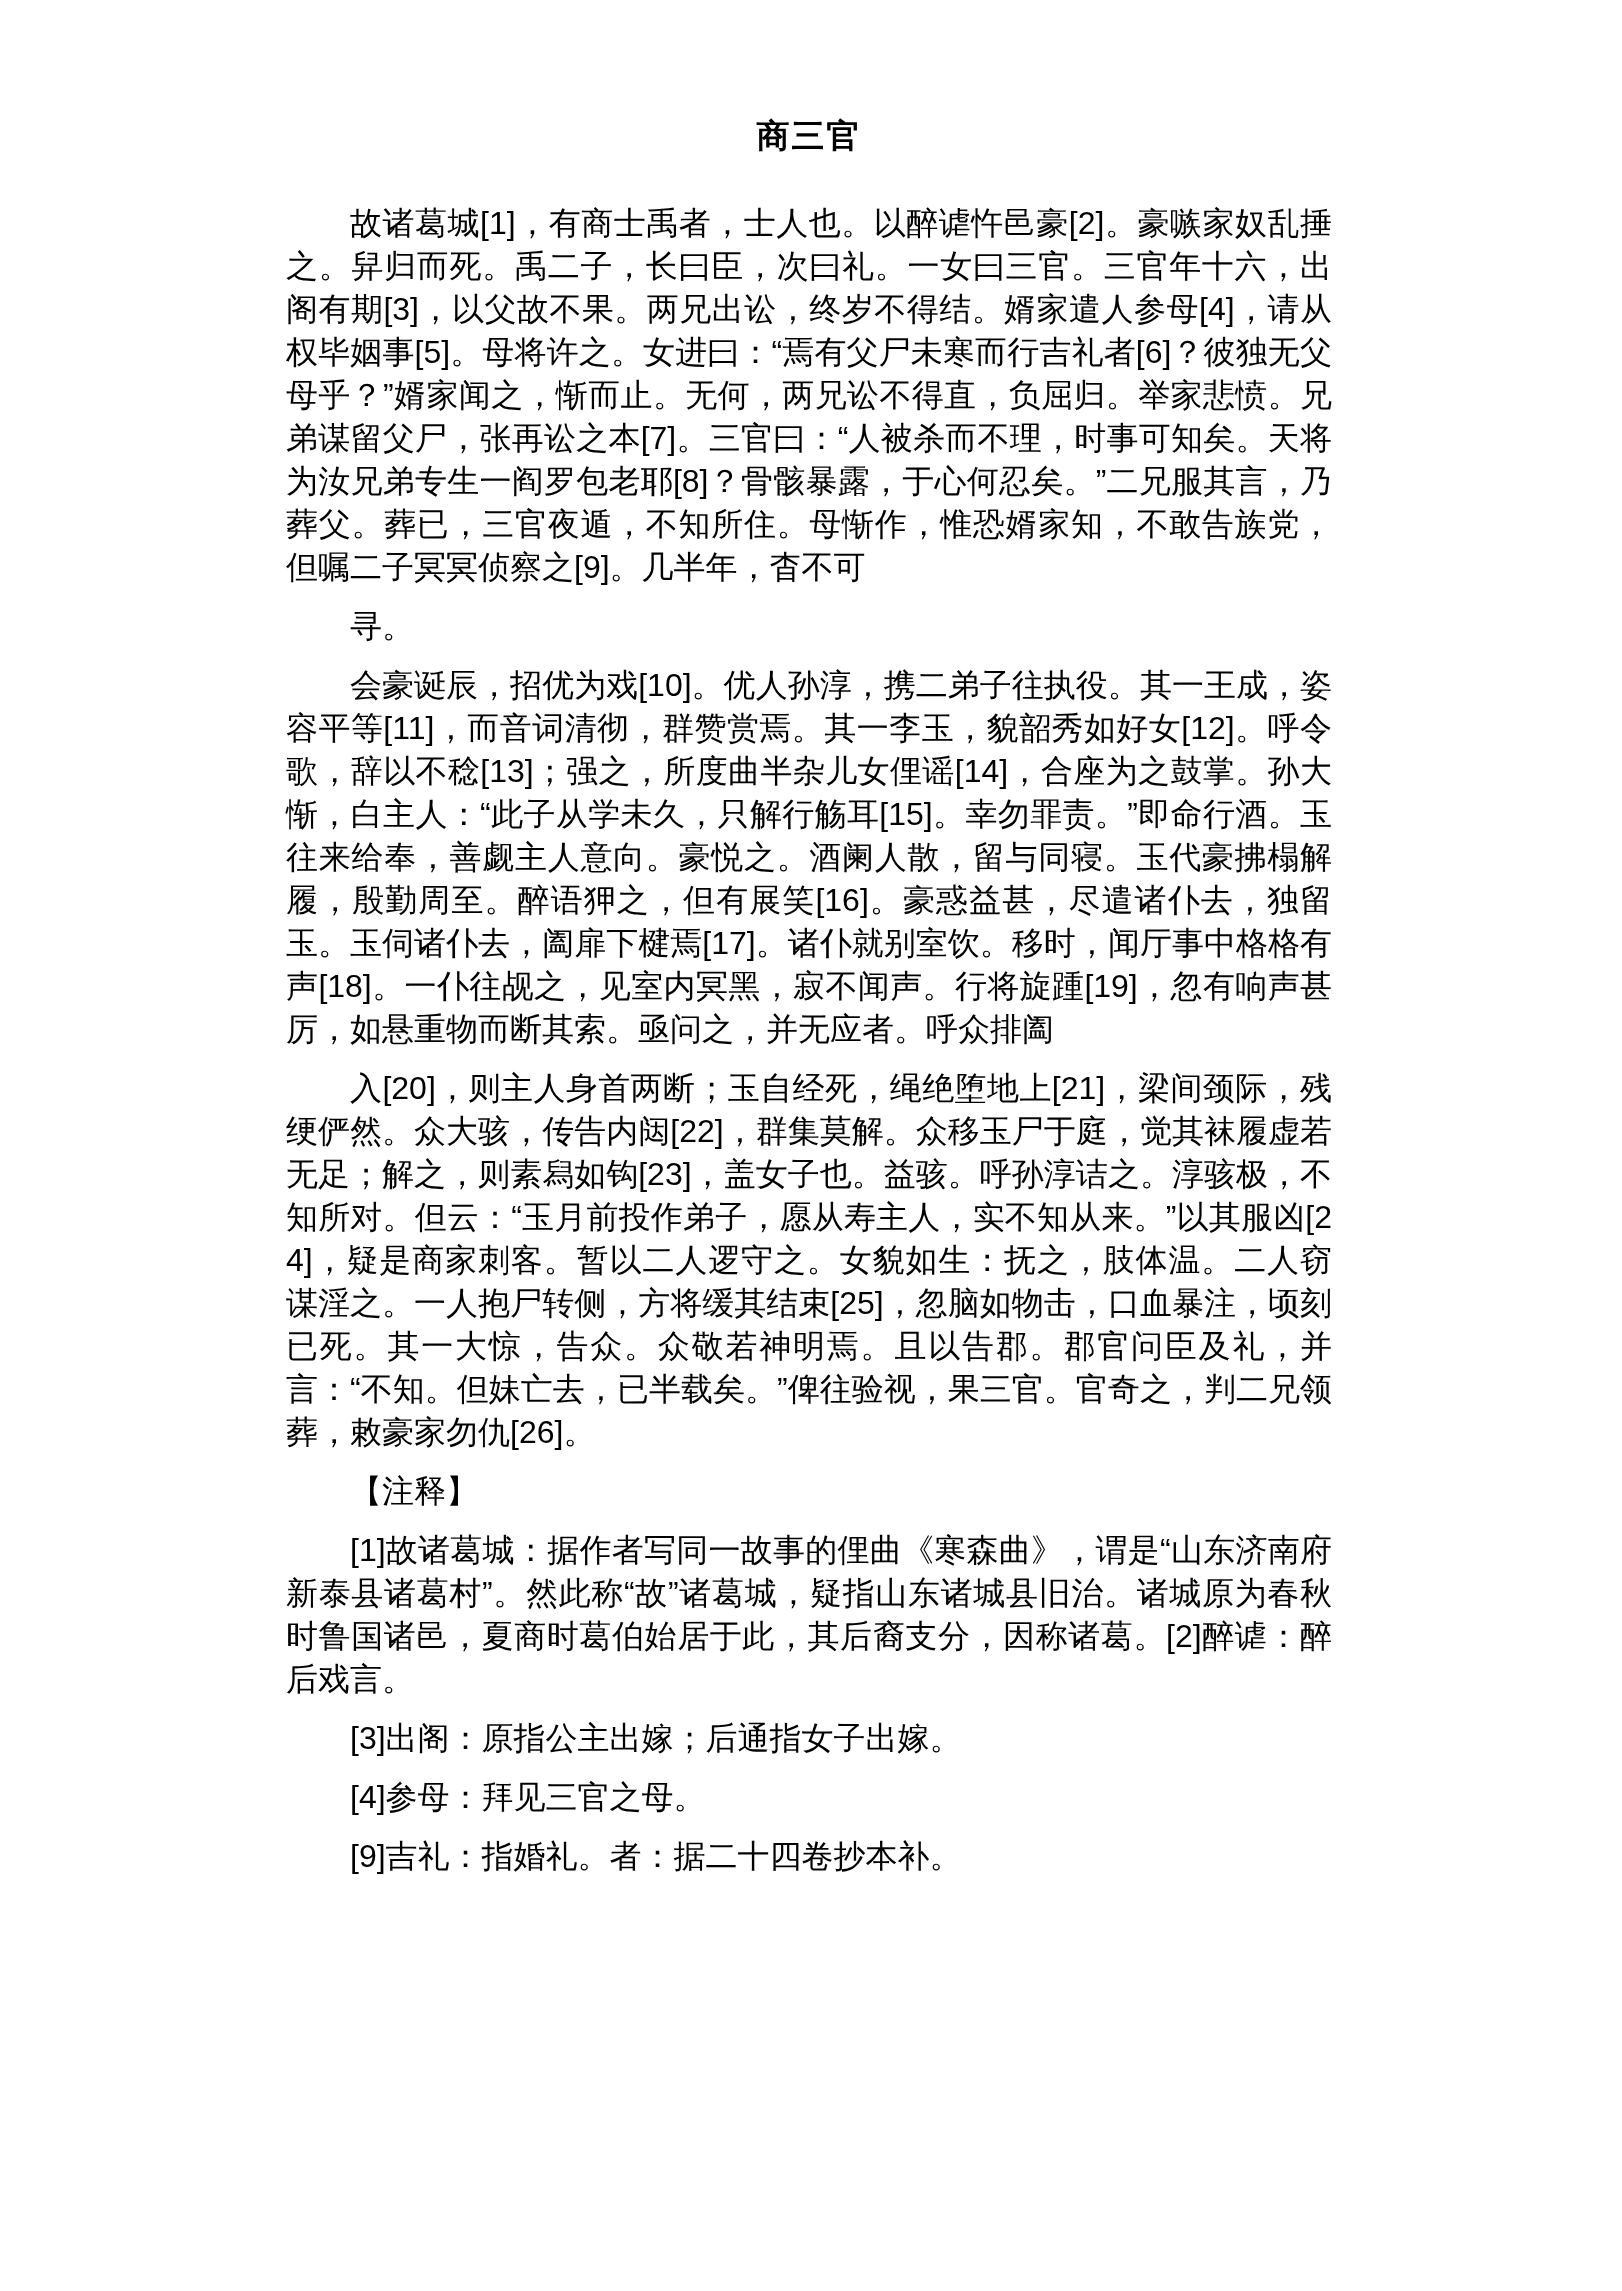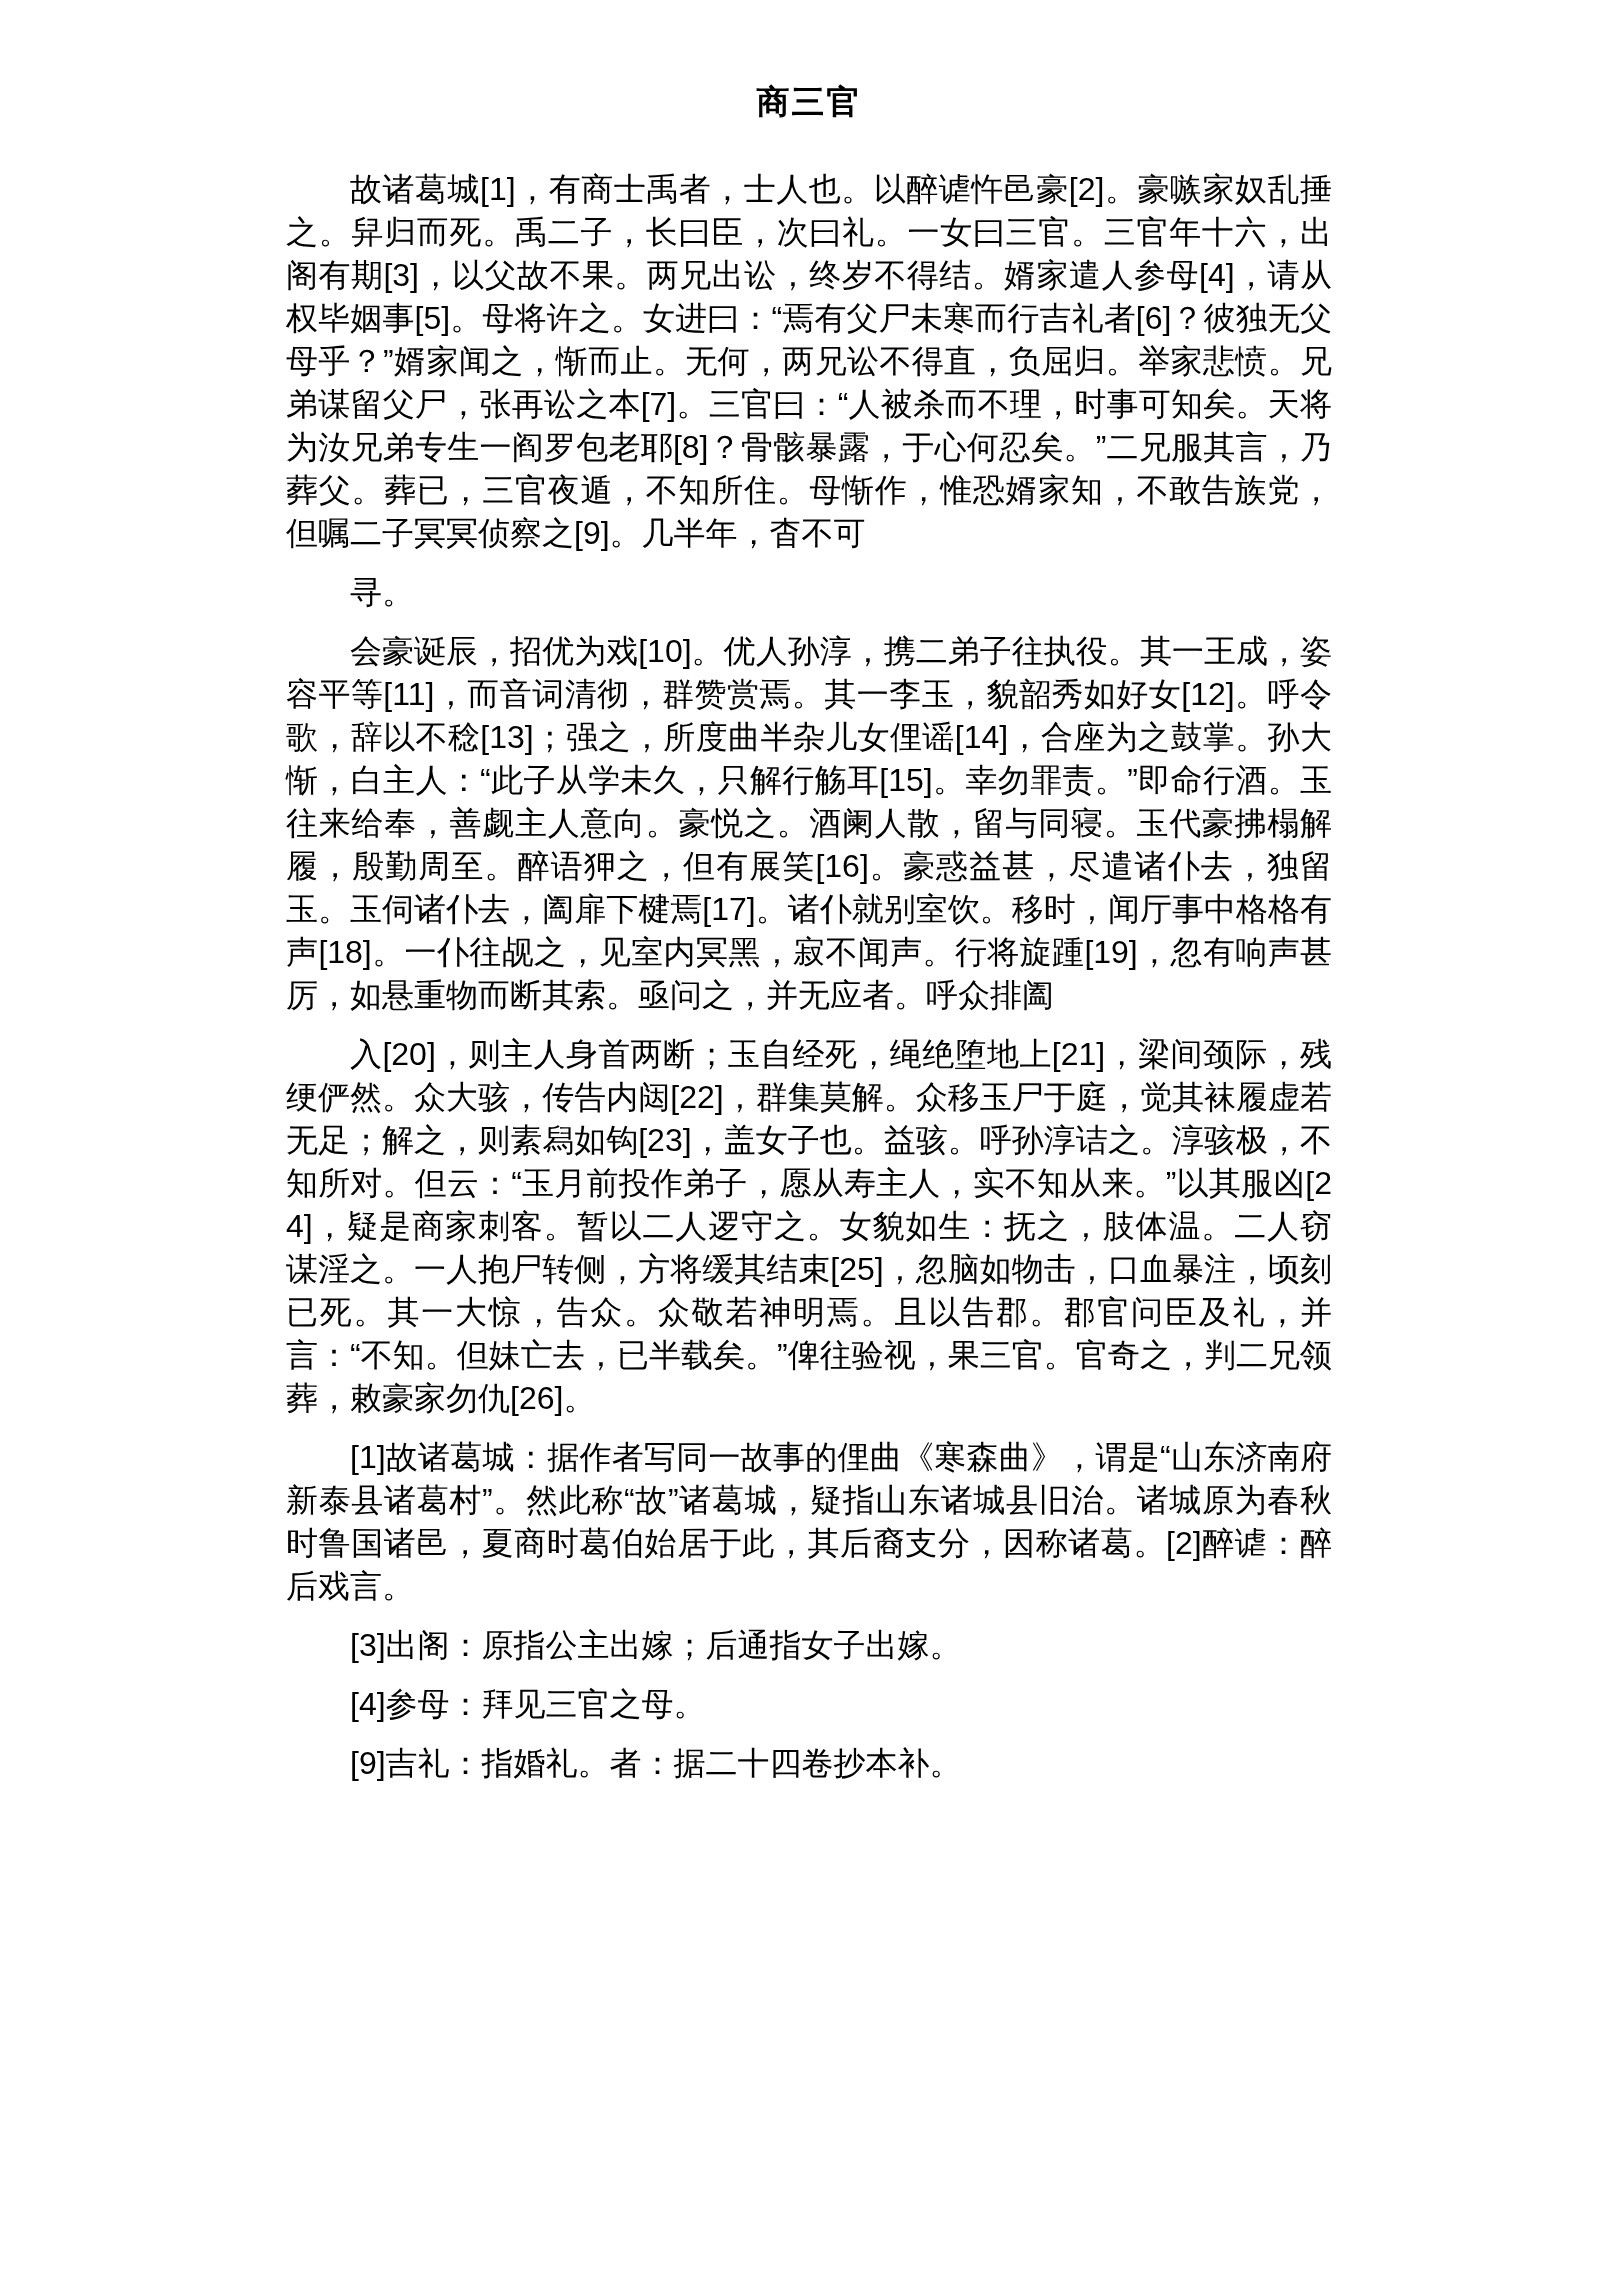--- a/index.html
+++ b/index.html
@@ -12,21 +12,21 @@
     height: 2292px;
     position: relative;
     font-family: "Liberation Sans", "DejaVu Sans", sans-serif;
     color: #000000;
   }
   .page {
     position: absolute;
     top: 0;
     left: 270px;
     width: 1078px;
-    padding-top: 80px;
+    padding-top: 114px;
   }
   .title {
     font-size: 33px;
     line-height: 43px;
     font-weight: bold;
     text-align: center;
     margin: 0 0 45px 0;
     letter-spacing: 2px;
   }
   .page p {
@@ -47,20 +47,21 @@
   <h1 class="title">商三官</h1>
 
   <div>
       <p>故诸葛城[1]，有商士禹者，士人也。以醉谑忤邑豪[2]。豪嗾家奴乱捶之。舁归而死。禹二子，长曰臣，次曰礼。一女曰三官。三官年十六，出阁有期[3]，以父故不果。两兄出讼，终岁不得结。婿家遣人参母[4]，请从权毕姻事[5]。母将许之。女进曰：“焉有父尸未寒而行吉礼者[6]？彼独无父母乎？”婿家闻之，惭而止。无何，两兄讼不得直，负屈归。举家悲愤。兄弟谋留父尸，张再讼之本[7]。三官曰：“人被杀而不理，时事可知矣。天将为汝兄弟专生一阎罗包老耶[8]？骨骸暴露，于心何忍矣。”二兄服其言，乃葬父。葬已，三官夜遁，不知所住。母惭作，惟恐婿家知，不敢告族党，但嘱二子冥冥侦察之[9]。几半年，杳不可</p>
       <p>寻。</p>
       <p>会豪诞辰，招优为戏[10]。优人孙淳，携二弟子往执役。其一王成，姿容平等[11]，而音词清彻，群赞赏焉。其一李玉，貌韶秀如好女[12]。呼令歌，辞以不稔[13]；强之，所度曲半杂儿女俚谣[14]，合座为之鼓掌。孙大惭，白主人：“此子从学未久，只解行觞耳[15]。幸勿罪责。”即命行酒。玉往来给奉，善觑主人意向。豪悦之。酒阑人散，留与同寝。玉代豪拂榻解履，殷勤周至。醉语狎之，但有展笑[16]。豪惑益甚，尽遣诸仆去，独留玉。玉伺诸仆去，阖扉下楗焉[17]。诸仆就别室饮。移时，闻厅事中格格有声[18]。一仆往觇之，见室内冥黑，寂不闻声。行将旋踵[19]，忽有响声甚厉，如悬重物而断其索。亟问之，并无应者。呼众排阖</p>
       <p>入[20]，则主人身首两断；玉自经死，绳绝堕地上[21]，梁间颈际，残绠俨然。众大骇，传告内闼[22]，群集莫解。众移玉尸于庭，觉其袜履虚若无足；解之，则素舄如钩[23]，盖女子也。益骇。呼孙淳诘之。淳骇极，不知所对。但云：“玉月前投作弟子，愿从寿主人，实不知从来。”以其服凶[24]，疑是商家刺客。暂以二人逻守之。女貌如生：抚之，肢体温。二人窃谋淫之。一人抱尸转侧，方将缓其结束[25]，忽脑如物击，口血暴注，顷刻已死。其一大惊，告众。众敬若神明焉。且以告郡。郡官问臣及礼，并言：“不知。但妹亡去，已半载矣。”俾往验视，果三官。官奇之，判二兄领葬，敕豪家勿仇[26]。</p>
     </div>
 
 
+  <p>【注释】</p>
 
   <div>
       <p>[1]故诸葛城：据作者写同一故事的俚曲《寒森曲》，谓是“山东济南府新泰县诸葛村”。然此称“故”诸葛城，疑指山东诸城县旧治。诸城原为春秋时鲁国诸邑，夏商时葛伯始居于此，其后裔支分，因称诸葛。[2]醉谑：醉后戏言。</p>
       <p>[3]出阁：原指公主出嫁；后通指女子出嫁。</p>
       <p>[4]参母：拜见三官之母。</p>
       <p>[9]吉礼：指婚礼。者：据二十四卷抄本补。</p>
     </div>
 </div>
 
 

